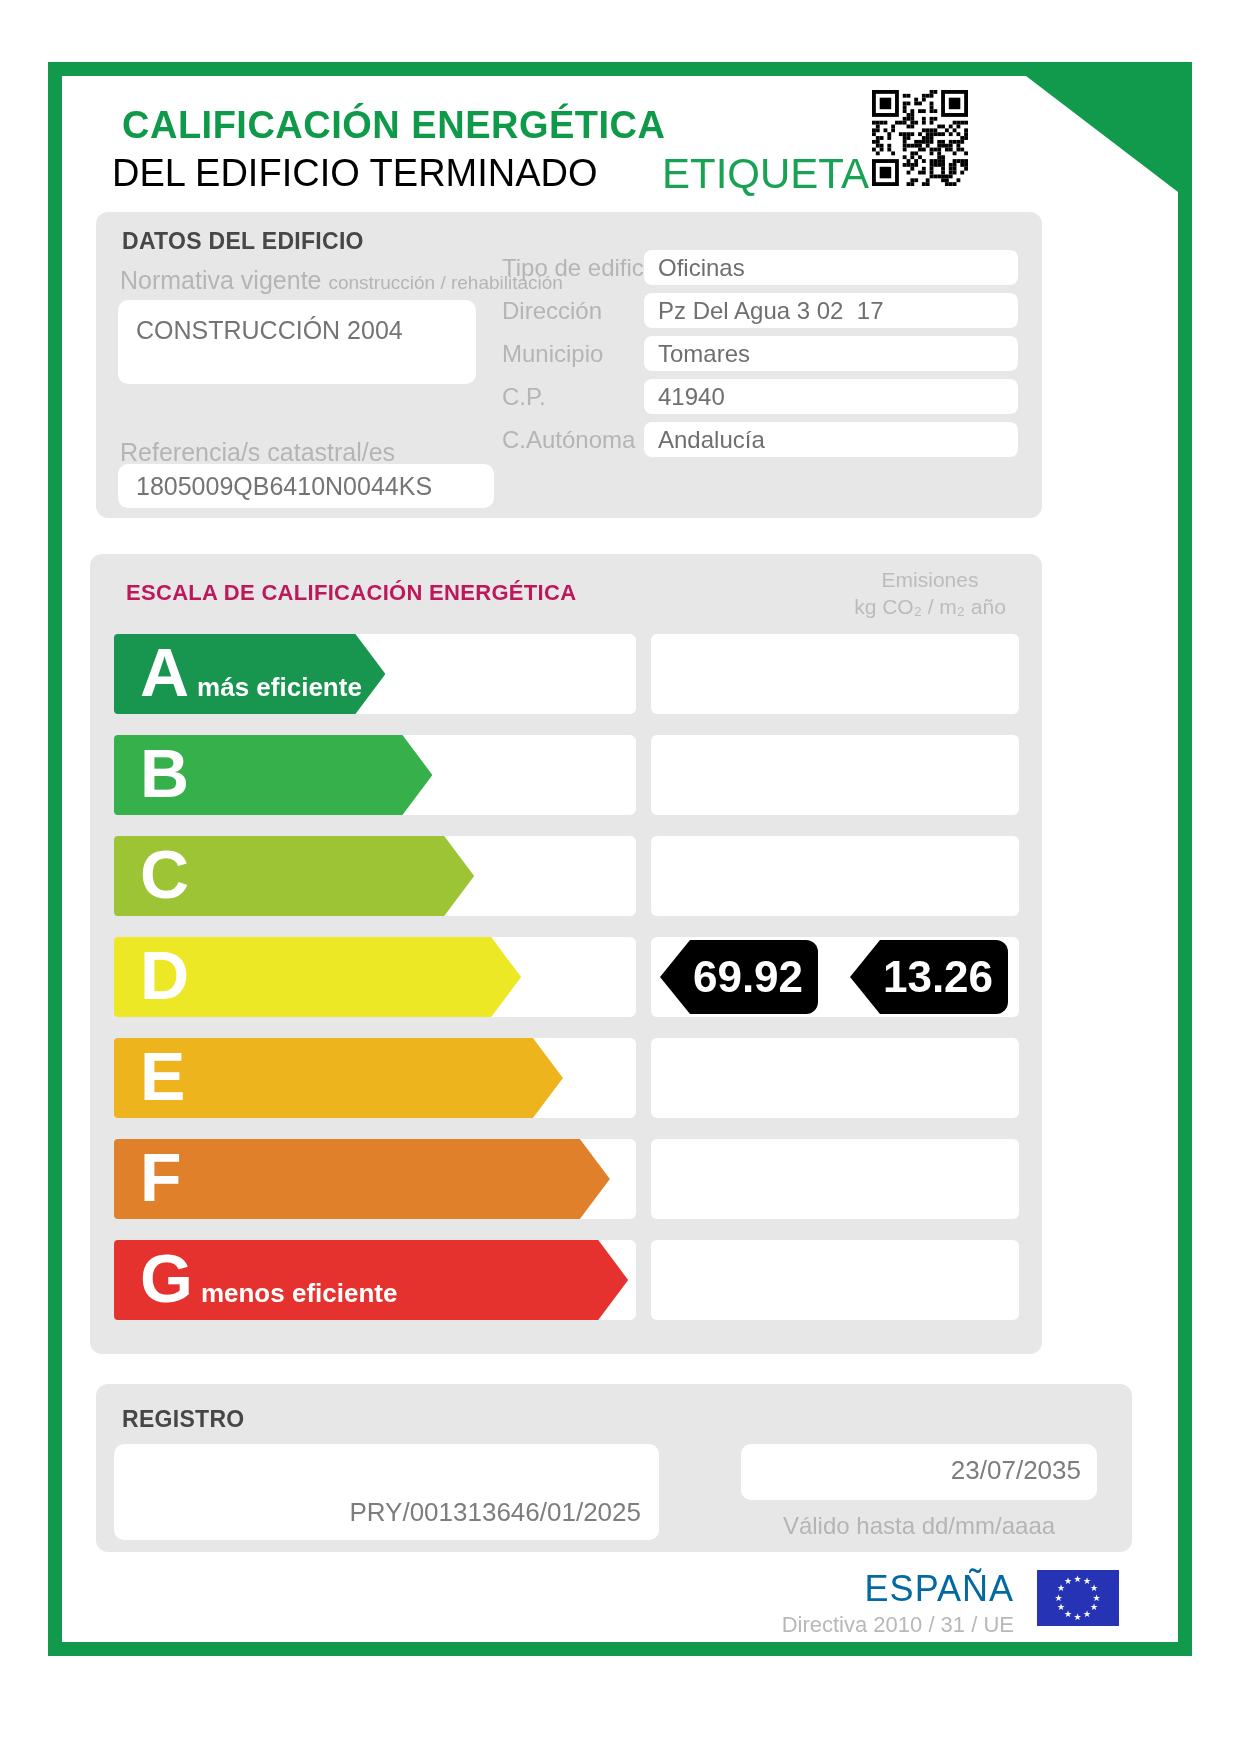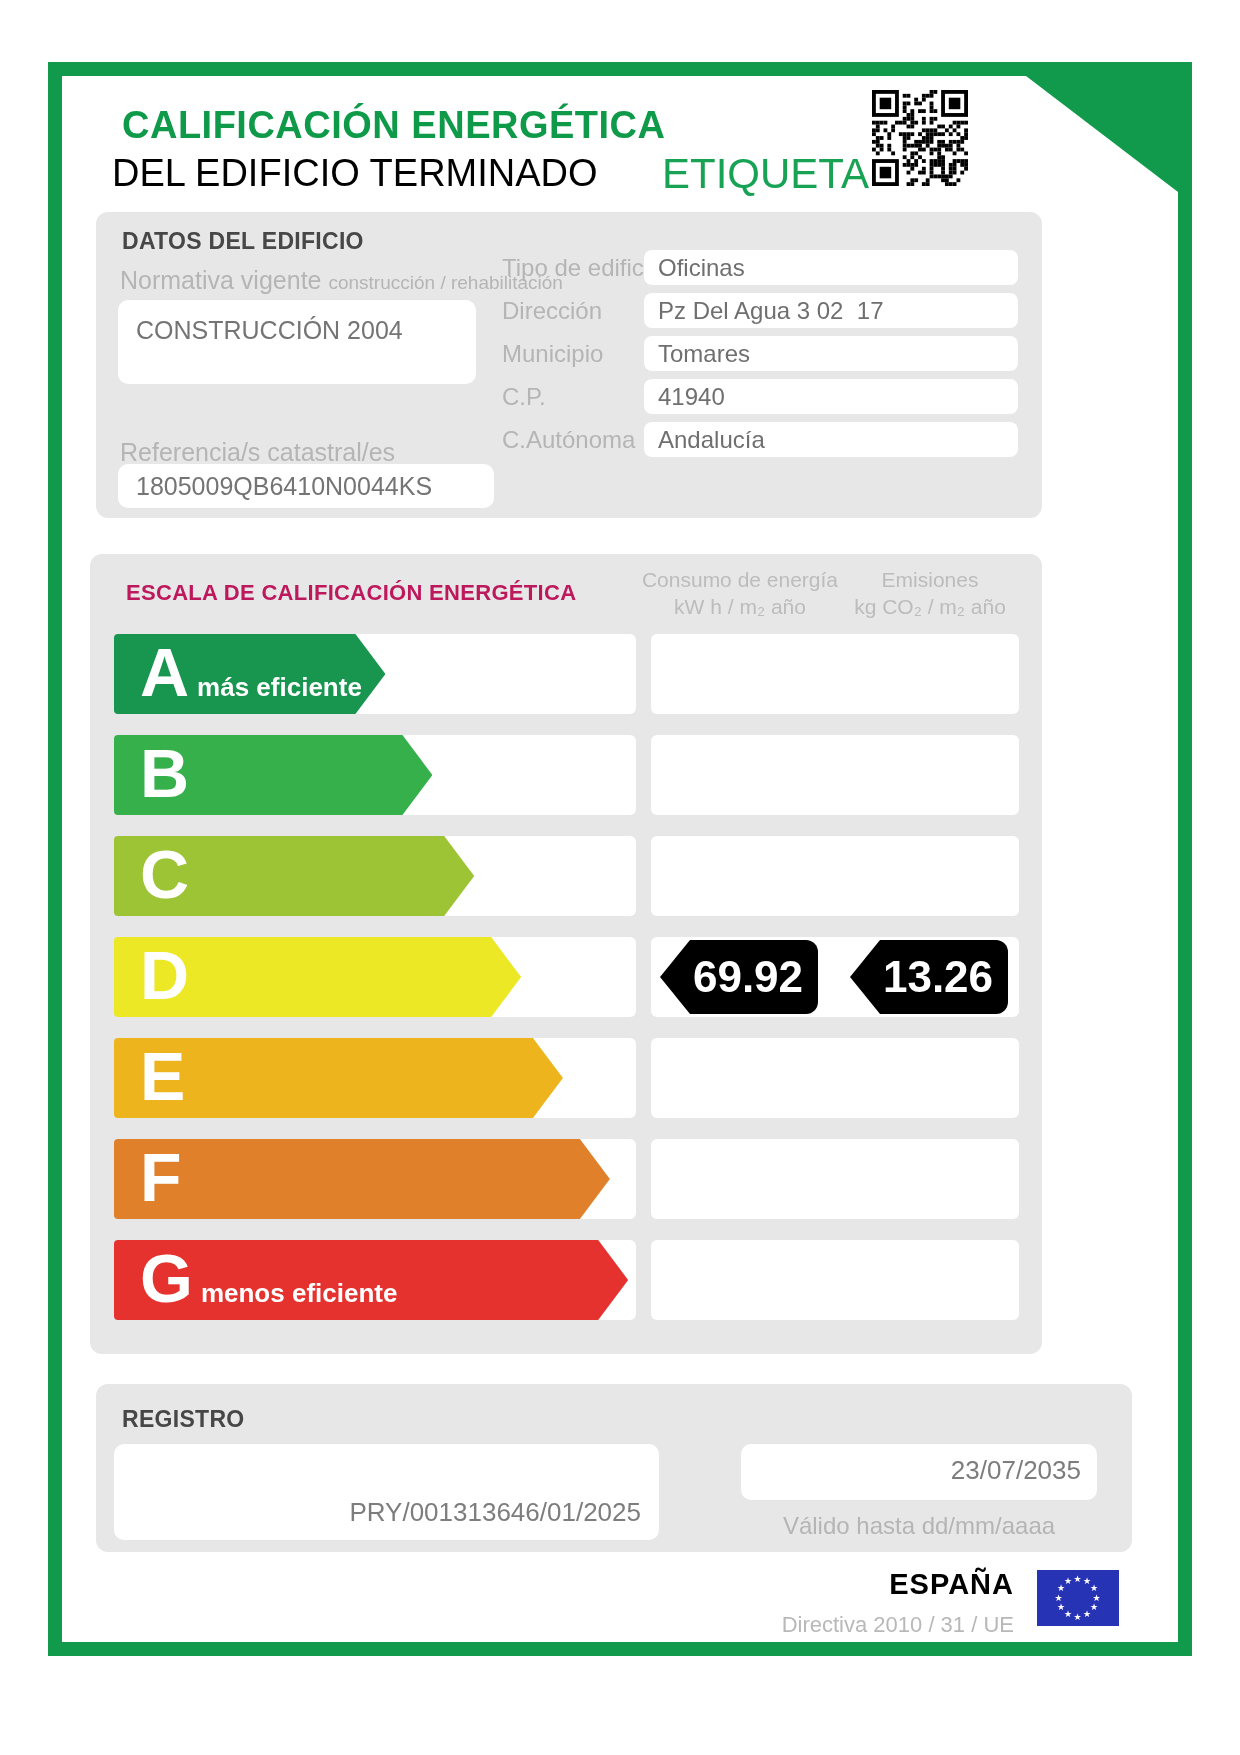--- a/index.html
+++ b/index.html
@@ -65,21 +65,21 @@
   .registro { left:34px; top:1308px; width:1036px; height:168px; }
   .registro .panel-title { left:26px; top:22px; }
   .pry-box { left:18px; top:60px; width:545px; height:96px; }
   .pry-box span { position:absolute; right:18px; bottom:12px; font-size:26px; color:#7d7d7d; }
   .date-box { left:645px; top:60px; width:356px; height:56px; }
   .date-box span { position:absolute; right:16px; top:11px; font-size:26px; color:#7d7d7d; }
   .valido { position:absolute; left:645px; top:128px; width:356px; text-align:center; font-size:24px; color:#b5b5b5; }
 
   
   .espana { position:absolute; left:640px; top:1492px; width:312px; text-align:right;
-            font-size:29px; font-weight:bold; color:#000000; letter-spacing:1px; }
+            font-size:36px; font-weight:normal; color:#0369a1; letter-spacing:1px; }
   .directiva { position:absolute; left:640px; top:1536px; width:312px; text-align:right;
                font-size:22px; color:#b8b8b8; }
   .euflag { position:absolute; left:975px; top:1494px; width:82px; height:56px; }
   .euflag .star { position:absolute; color:#ffffff; font-size:9px; line-height:9px; }
 </style>
 </head>
 <body>
 
 <div class="page">
   <div class="frame">
@@ -340,24 +340,20 @@
           </div>
 
         <div class="field-label" style="top:214px;">C.Autónoma</div>
         <div class="field-box" style="top:210px;">
             <span>Andalucía</span>
           </div>
       </section>
 
       <section class="panel escala">
         <div class="panel-title">ESCALA DE CALIFICACIÓN ENERGÉTICA</div>
-        <div class="colhead c1">
-          <div>Consumo de energía</div>
-          <div>kW h / m₂ año</div>
-        </div>
         <div class="colhead c2">
           <div>Emisiones</div>
           <div>kg CO₂ / m₂ año</div>
         </div>
 
         <div class="srow" style="top:80px;">
           <div class="cell scale">
               <div class="bar" style="width: 52%; background: rgb(24, 149, 79);">
             <span class="letter">A</span>
                 <span class="note">más eficiente</span>

